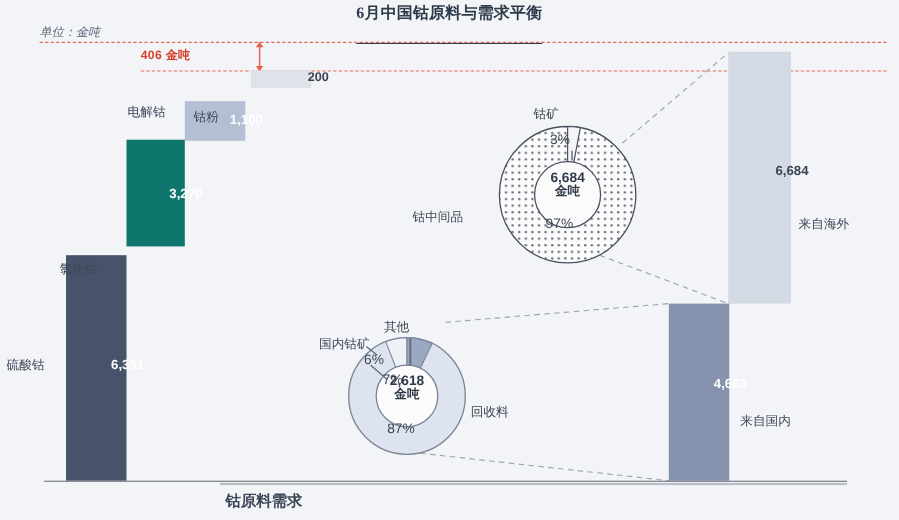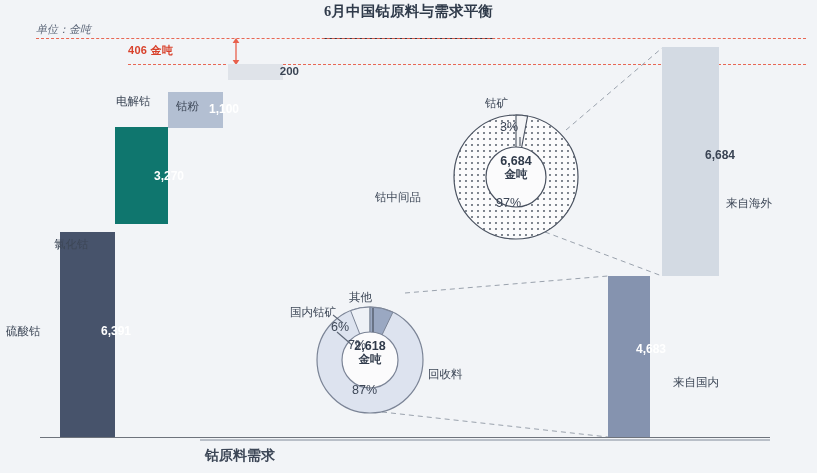--- a/index.html
+++ b/index.html
@@ -76,21 +76,21 @@
 
   #bar-gufen{left:228px;top:64px;width:55px;height:16px;background:#dfe3e9;}
   #bar-gufen .val{top:1px;font-size:11.5px;}
   #lbl-gufen{left:176px;top:66px;margin-top:33px;}
 
   
   #bar-haiwai{left:662px;top:47px;width:57px;height:229px;background:#d3dae3;}
   #bar-haiwai .val{top:101px;color:#3a4454;}
   #lbl-haiwai{left:726px;top:180px;margin-top:16px;}
 
-  #bar-guonei{left:608px;top:276px;width:42px;height:161px;background:#8593af;}
+  #bar-guonei{left:608px;top:276px;width:55px;height:161px;background:#8593af;}
   #bar-guonei .val{top:66px;}
   #lbl-guonei{left:673px;top:375px;}
 
   
   #axis{left:40px;top:437px;width:730px;height:0;border-top:1.6px solid #6e737c;}
   #axis-shadow{left:200px;top:439px;width:570px;height:2px;background:#b9bfc8;}
   .axis-title{
     position:absolute;top:447px;
     font-size:14px;font-weight:bold;color:#3d4757;
     text-align:center;

